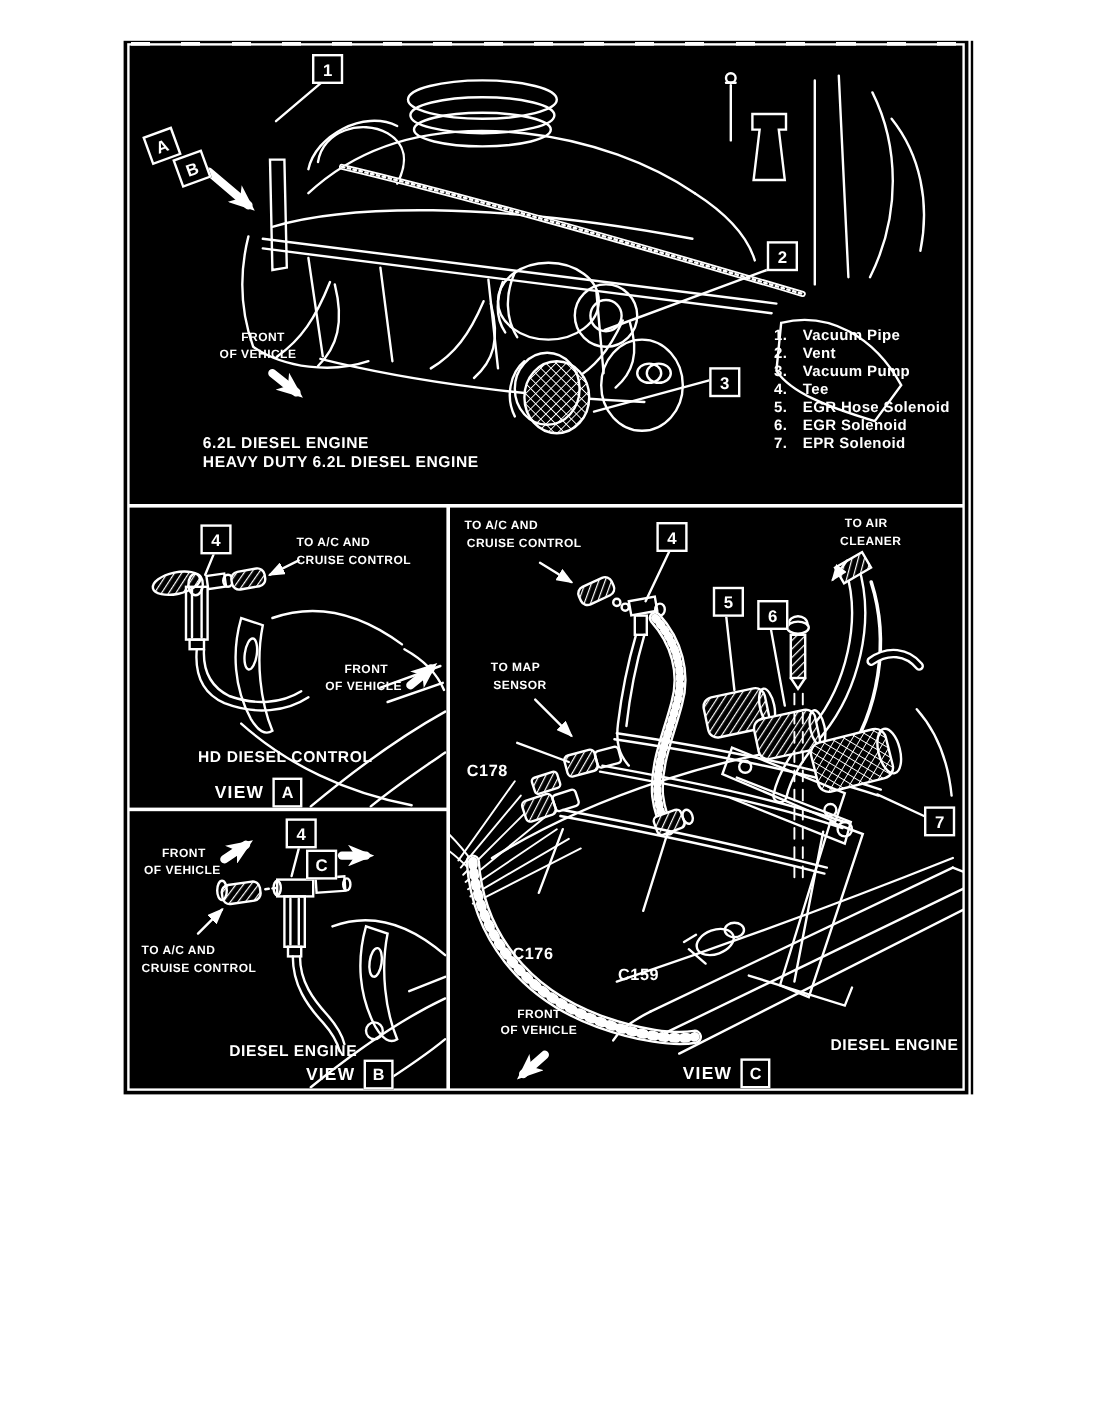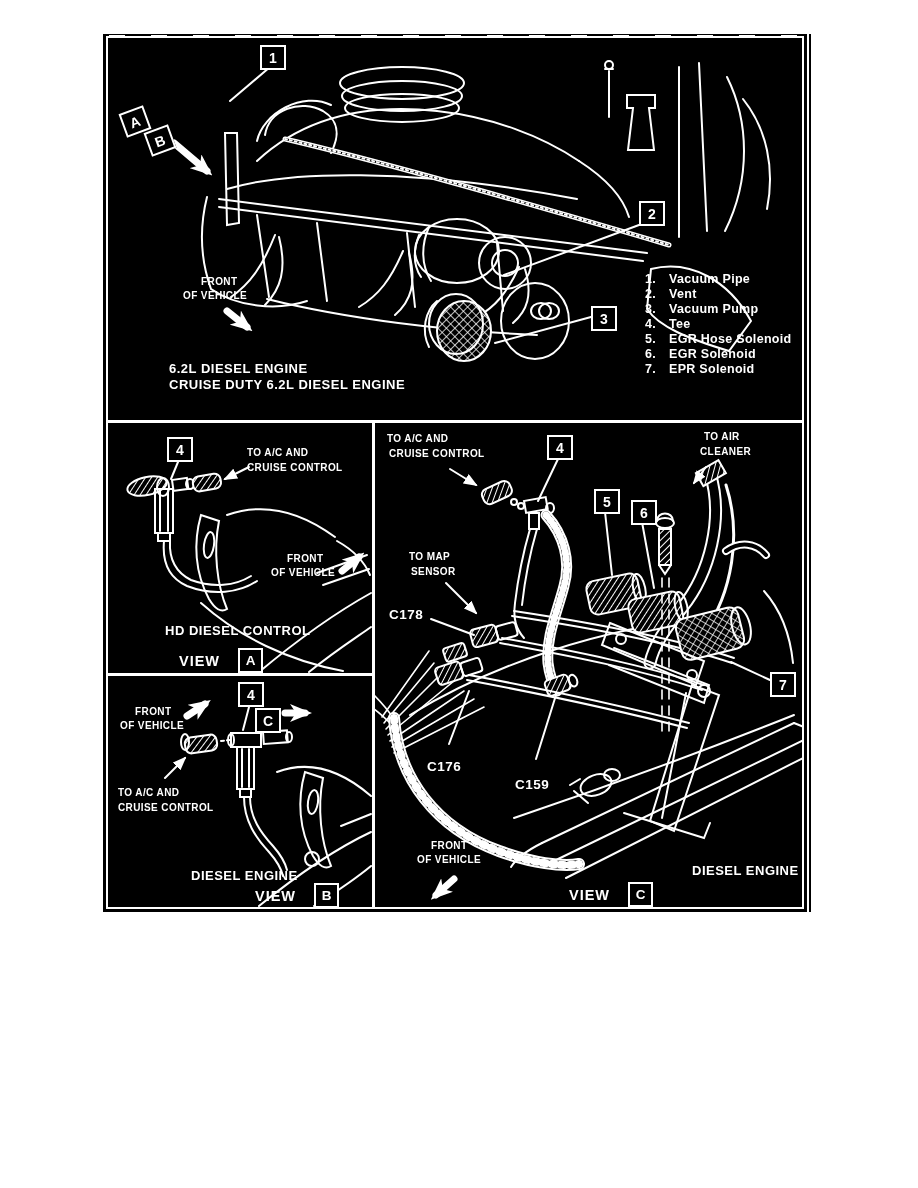--- a/index.html
+++ b/index.html
@@ -16,22 +16,22 @@
   .panel{position:absolute;}
   .p-main{left:4px;top:5px;width:696px;height:381px;}
   .p-a{left:6px;top:389px;width:263px;height:250px;}
   .p-b{left:6px;top:642px;width:263px;height:231px;}
   .p-c{left:271px;top:389px;width:429px;height:484px;}
   .panel svg{position:absolute;left:0;top:0;}
   .callout{position:absolute;width:22px;height:21px;border:2px solid #fff;background:#000;
       color:#fff;font-weight:700;font-size:14px;display:flex;align-items:center;justify-content:center;z-index:3;}
   .lbl{position:absolute;color:#fff;font-weight:700;font-size:10px;letter-spacing:.4px;white-space:nowrap;z-index:2;}
   .cap{font-size:13px;letter-spacing:.5px;}
-  .cname{font-size:13.5px;letter-spacing:.5px;}
-  .viewrow{position:absolute;display:flex;align-items:center;gap:18px;z-index:3;}
+  .cname{font-size:13.5px;letter-spacing:.5px;margin-top:28px;}
+  .viewrow{position:absolute;display:flex;align-items:center;gap:7px;z-index:3;}
   .viewrow .vtxt{color:#fff;font-weight:700;font-size:14.5px;letter-spacing:1px;}
   .lbox{width:21px;height:21px;border:2px solid #fff;background:#000;color:#fff;font-weight:700;
       font-size:13.5px;display:flex;align-items:center;justify-content:center;}
   .tilt{transform:rotate(-20deg);}
   .legend{position:absolute;left:538px;top:233px;display:flex;flex-direction:column;z-index:2;}
   .legend .row{display:flex;line-height:15px;color:#fff;font-weight:700;font-size:12.5px;letter-spacing:.3px;}
   .legend .num{width:24px;}
 </style>
 </head>
 <body>
@@ -129,21 +129,21 @@
     <div class="callout" style="left:153px;top:6px;">1</div>
     <div class="callout tilt" style="left:15px;top:70px;">A</div>
     <div class="callout tilt" style="left:40px;top:89px;">B</div>
     <div class="callout" style="left:532px;top:162px;">2</div>
     <div class="callout" style="left:484px;top:267px;">3</div>
 
     <div class="lbl" style="left:94px;top:237px;">FRONT</div>
     <div class="lbl" style="left:76px;top:251px;">OF VEHICLE</div>
 
     <div class="lbl cap" style="left:62px;top:322px;">6.2L DIESEL ENGINE</div>
-    <div class="lbl cap" style="left:62px;top:338px;">CRUISE DUTY 6.2L DIESEL ENGINE</div>
+    <div class="lbl cap" style="left:62px;top:338px;">HEAVY DUTY 6.2L DIESEL ENGINE</div>
 
     <div class="legend">
       <div class="row">
           <span class="num">1.</span>
           <span>Vacuum Pipe</span>
         </div>
       <div class="row">
           <span class="num">2.</span>
           <span>Vent</span>
         </div>

